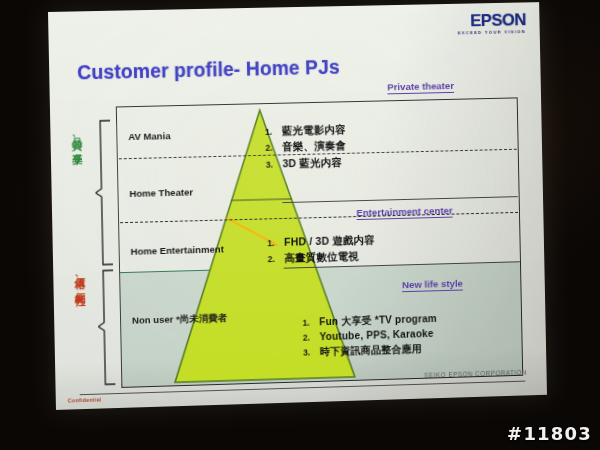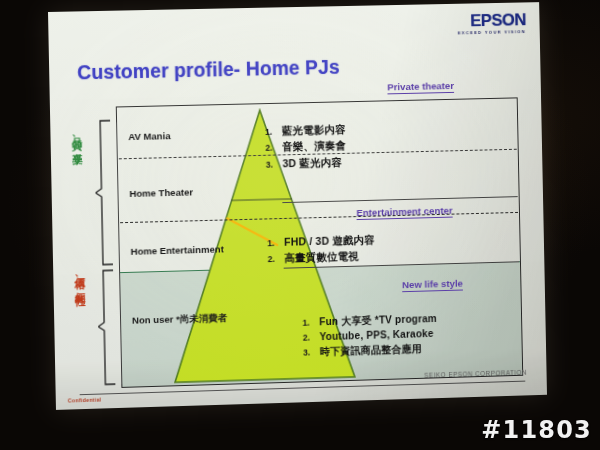--- a/index.html
+++ b/index.html
@@ -142,21 +142,21 @@
     font-size:6.4px;color:#6e6e6e;letter-spacing:.55px;white-space:nowrap;
   }
   .foot-conf{
     position:absolute;left:12px;top:386px;
     font-size:5.2px;font-weight:bold;color:#c8452a;letter-spacing:.3px;
   }
 
   
   .watermark{
     position:absolute;right:8px;bottom:6px;z-index:9;
-    font-size:24px;font-weight:bold;color:#f2f2f2;
+    font-size:18px;font-weight:bold;color:#f2f2f2;
     letter-spacing:1.2px;
     text-shadow:0 1px 2px rgba(0,0,0,.85);
     font-family:"DejaVu Sans", sans-serif;
   }
 
   
   .soft{filter:blur(0.22px);}
 </style>
 </head>
 <body>

